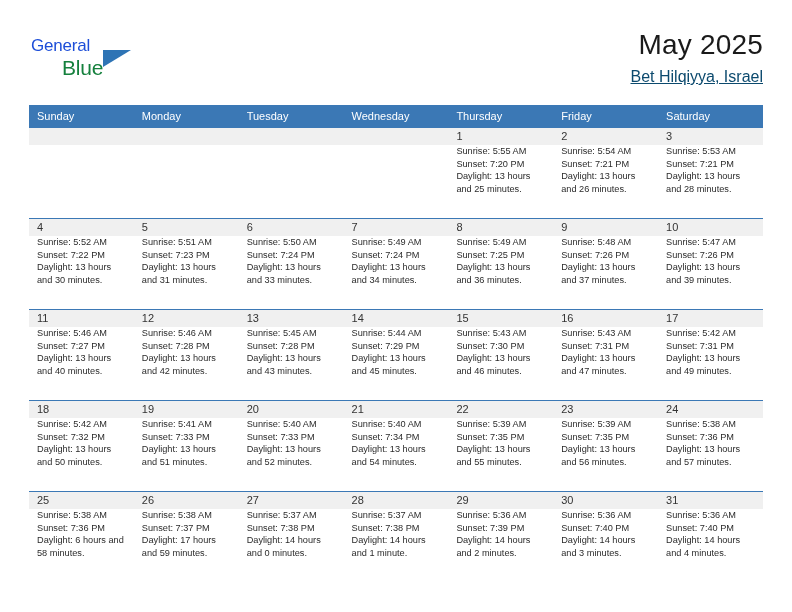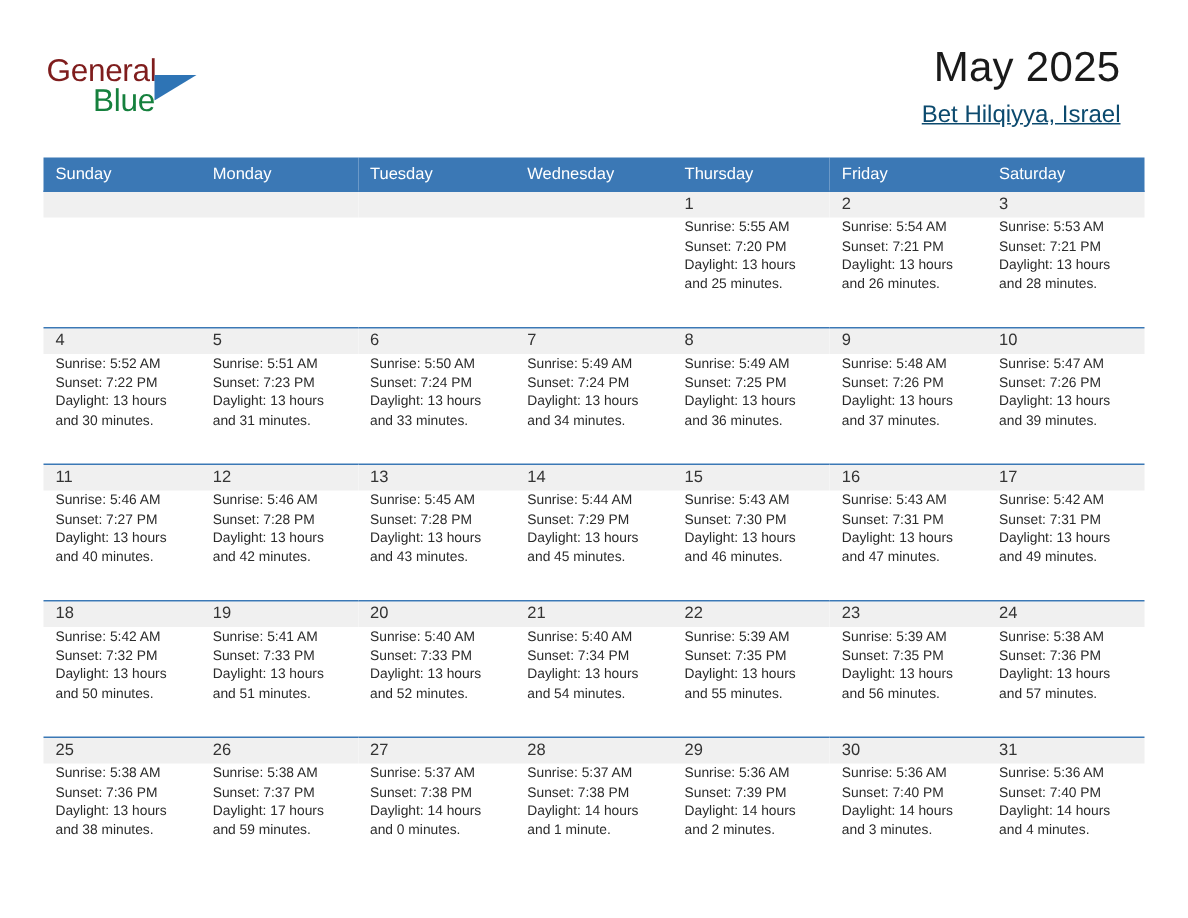--- a/index.html
+++ b/index.html
@@ -33,23 +33,23 @@
     position: absolute;
     left: 0;
     top: 8px;
     width: 200px;
     height: 56px;
   }
   .brand-general {
     position: absolute;
     left: 2px;
     top: 0px;
-    font-size: 21px;
+    font-size: 17px;
     letter-spacing: -0.2px;
-    color: #7f1d1d;
+    color: #1d4ed8;
     font-family: "Liberation Sans", sans-serif;
   }
   .brand-blue {
     position: absolute;
     left: 33px;
     top: 20px;
     font-size: 21px;
     letter-spacing: -0.2px;
     color: #15803d;
     font-family: "Liberation Sans", sans-serif;
@@ -59,21 +59,21 @@
     left: 74px;
     top: 14px;
     width: 0;
     height: 0;
     border-left: 28px solid #2e74b5;
     border-bottom: 17px solid transparent;
   }
 
   .title-block {
     position: absolute;
-    right: 16px;
+    right: 0;
     top: 0;
     text-align: right;
   }
   .cal-title {
     font-size: 28px;
     font-weight: normal;
     color: #1a1a1a;
     line-height: 34px;
     letter-spacing: 0.2px;
   }
@@ -378,21 +378,21 @@
               <div class="wrap">Daylight: 13 hours and 57 minutes.</div>
             </div>
           </td>
         </tr>
         <tr>
           <td>
             <div class="daynum">25</div>
             <div class="cell-info">
               <div>Sunrise: 5:38 AM</div>
               <div>Sunset: 7:36 PM</div>
-              <div class="wrap">Daylight: 13 hours and 38 minutes.</div>
+              <div class="wrap">Daylight: 6 hours and 58 minutes.</div>
             </div>
           </td>
           <td>
             <div class="daynum">26</div>
             <div class="cell-info">
               <div>Sunrise: 5:38 AM</div>
               <div>Sunset: 7:37 PM</div>
               <div class="wrap">Daylight: 17 hours and 59 minutes.</div>
             </div>
           </td>

